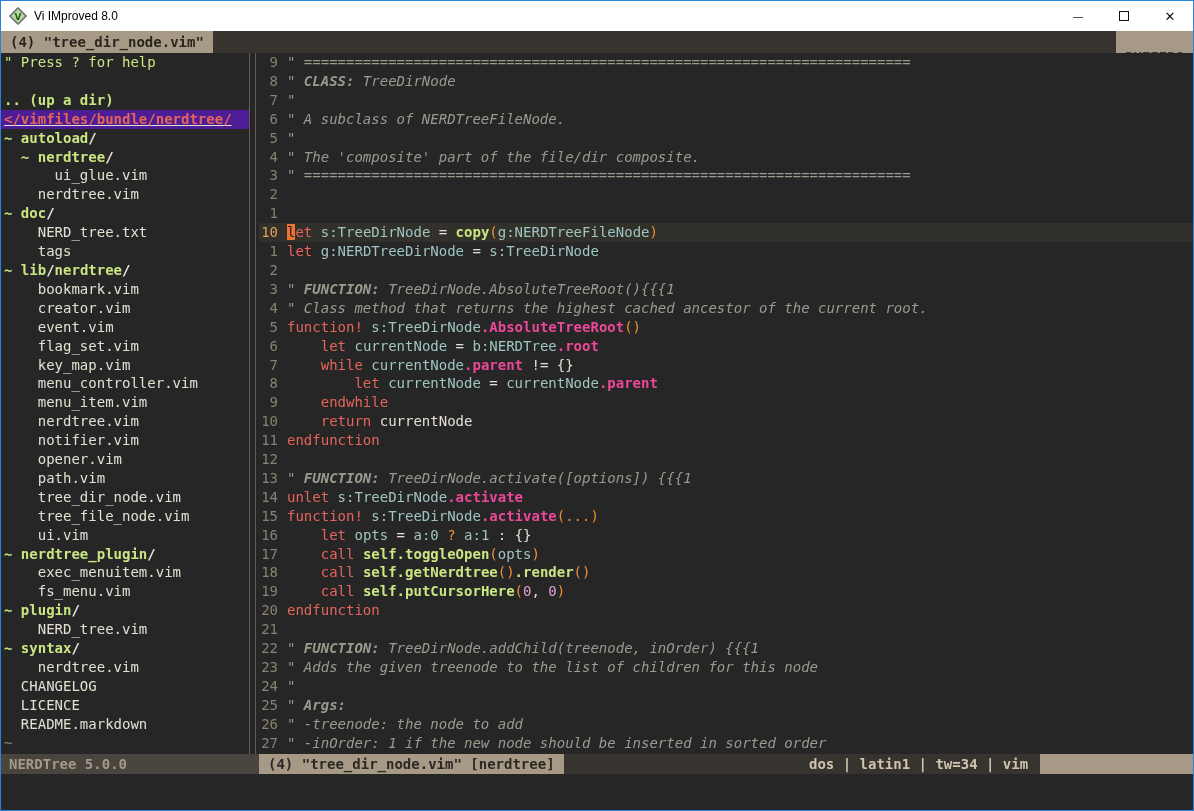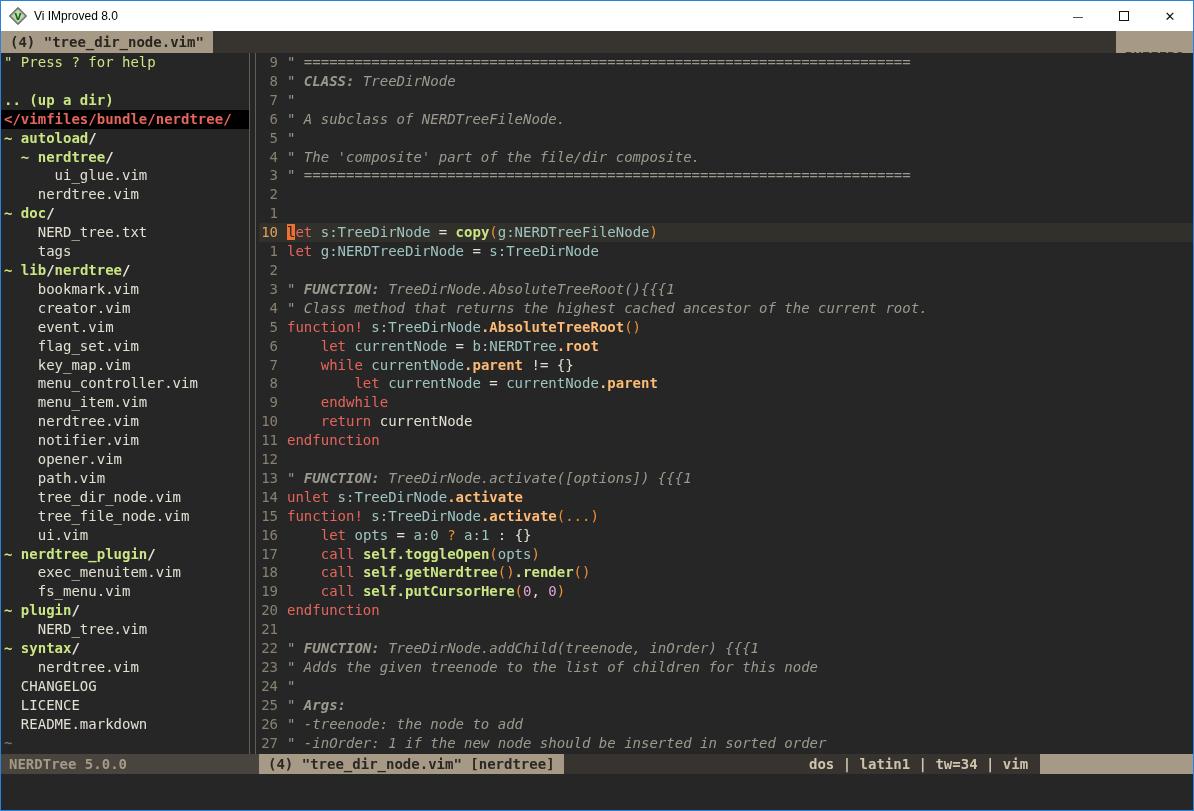--- a/index.html
+++ b/index.html
@@ -39,33 +39,33 @@
   
   .main{ flex:1; display:flex; overflow:hidden; background:#262626; }
   .sidebar{ width:248px; flex:none; overflow:hidden; }
   .vsep{
     width:10px; flex:none;
     background:linear-gradient(90deg,#615e56 0,#615e56 1px,#262626 1px,#262626 6px,#615e56 6px,#615e56 7px,#262626 7px);
   }
   .codearea{ flex:1; overflow:hidden; }
   .row,.crow{ height:18.92px; line-height:18.92px; font-size:14px; white-space:pre; }
   .row{ padding-left:3px; color:#e3e0d3; }
-  .row.hl{ background:#000000; }
+  .row.hl{ background:#4c1d95;text-decoration:underline; }
   .crow{ display:flex; }
   .crow.cur{ background:#31302b; }
   .ln{ width:28px; flex:none; text-align:right; padding-right:9px; color:#8a8172; }
   .crow.cur .ln{ color:#e2a356; }
   .lc{ flex:1; color:#e3e0d3; }
   
   .s-cm  { color:#9c998e; font-style:italic; }
   .s-cmb { color:#9c998e; font-style:italic; font-weight:bold; }
   .s-kw  { color:#e5655c; }
   .s-id  { color:#9fc5c0; }
   .s-fn  { color:#cae682; font-weight:bold; }
-  .s-meth{ color:#fdba74; font-weight:bold; }
+  .s-meth{ color:#ec4899; font-weight:bold; }
   .s-par { color:#ee9036; }
   .s-num { color:#e0a3d3; }
   .s-txt { color:#e3e0d3; }
   .s-cursor{ background:#ee7134; color:#1e1e1e; }
   
   .s-help { color:#cae682; }
   .s-updir{ color:#cae682; font-weight:bold; }
   .s-root { color:#e5655c; font-weight:bold; }
   .s-dir  { color:#cae682; font-weight:bold; }
   .s-sl   { color:#e9e5d8; font-weight:bold; }

